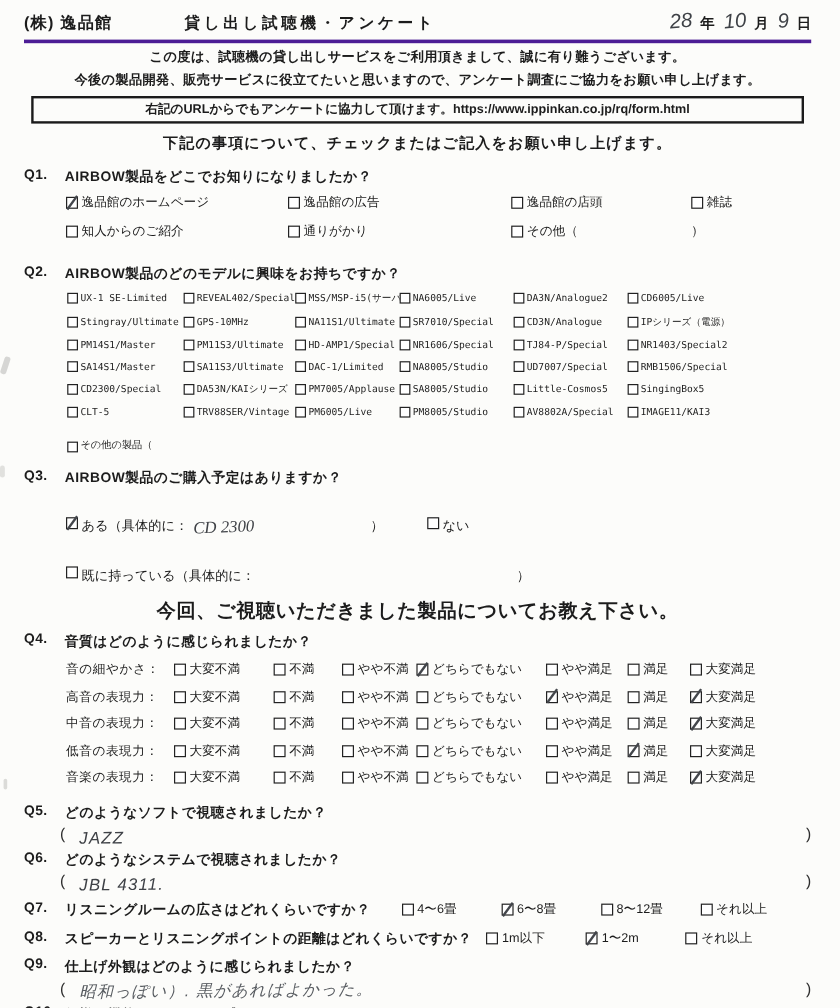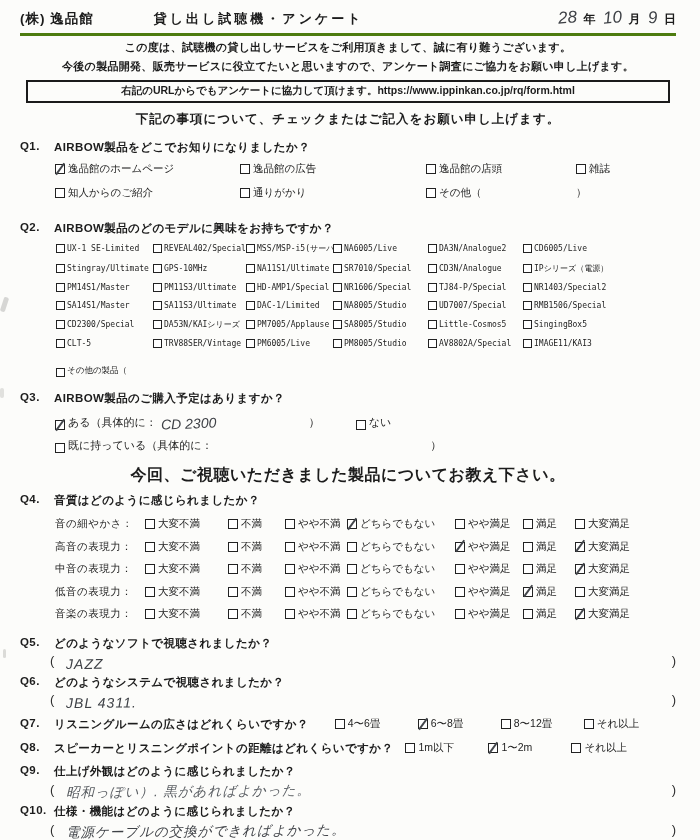--- a/index.html
+++ b/index.html
@@ -6,21 +6,21 @@
   .page{position:relative;width:700px;height:840px;margin:0 auto;background:#fcfcfa;
         box-sizing:border-box;padding:6px 24px 0 20px;overflow:hidden;
         font-family:"Liberation Sans","DejaVu Sans",sans-serif;color:#1c1c1c;}
   
   .art{position:absolute;background:#8f8f8c;border-radius:2px;}
   .a1{left:2px;top:297px;width:5px;height:15px;opacity:.35;transform:rotate(18deg);}
   .a2{left:0px;top:388px;width:4px;height:10px;opacity:.25;}
   .a3{left:3px;top:649px;width:3px;height:9px;opacity:.3;}
 
   
-  .hdr-top{display:flex;align-items:flex-end;border-bottom:3px solid #4d7c0f;padding:2px 0 5px 0;}
+  .hdr-top{display:flex;align-items:flex-end;border-bottom:3px solid #4c1d95;padding:2px 0 5px 0;}
   .company{font-weight:bold;font-size:13.5px;letter-spacing:1px;flex:0 0 auto;}
   .form-title{font-weight:bold;font-size:13px;letter-spacing:3px;margin-left:60px;flex:0 0 auto;}
   .date{margin-left:auto;display:flex;align-items:flex-end;gap:7px;font-size:12px;font-weight:bold;}
   .hw{font-style:italic;color:#3e4146;}
   .date-val{font-size:17px;display:inline-block;transform:rotate(-5deg);font-weight:normal;}
   .greet{text-align:center;font-weight:bold;font-size:11px;margin-top:4px;letter-spacing:.3px;}
   .url-box{border:2px solid #1b1b1b;margin:6px 6px 0 6px;padding:2px 0 3px;text-align:center;
            font-weight:bold;font-size:10.5px;}
   .instruction{text-align:center;font-weight:bold;font-size:12.5px;letter-spacing:1px;margin-top:8px;}
 
@@ -40,21 +40,21 @@
   
   .q2{margin-top:21px;}
   #q2-grid{margin:7px 0 0 36px;display:grid;grid-template-columns:97px 93px 87px 95px 95px auto;
        row-gap:9px;font-size:8px;font-family:"DejaVu Sans Mono","Liberation Mono",monospace;}
   #q2-grid .box,.q2-other .box{width:7px;height:7px;margin-right:2px;}
   .q2-other{margin:17px 0 0 36px;font-size:8.5px;display:flex;align-items:flex-end;
        font-family:"DejaVu Sans Mono","Liberation Mono",monospace;}
 
   
   .q3{margin-top:14px;}
-  .q3-row{display:flex;align-items:flex-end;margin:8px 0 0 35px;font-size:11px;}
+  .q3-row{display:flex;align-items:flex-start;margin:25px 0 0 35px;font-size:11px;font-family:Liberation Serif, serif;}
   .q3-val{font-size:14px;width:148px;padding-left:4px;transform:rotate(-2deg);}
   .q3-gap{flex:0 0 36px;}
   .q3-spacer{flex:0 0 218px;}
 
   .mid-instruction{text-align:center;font-weight:bold;font-size:16px;letter-spacing:.5px;margin-top:12px;}
 
   
   .q4{margin-top:7px;}
   #q4-matrix{margin-top:5px;}
   .q4-row{display:grid;grid-template-columns:90px 83px 57px 62px 108px 68px 52px auto;

